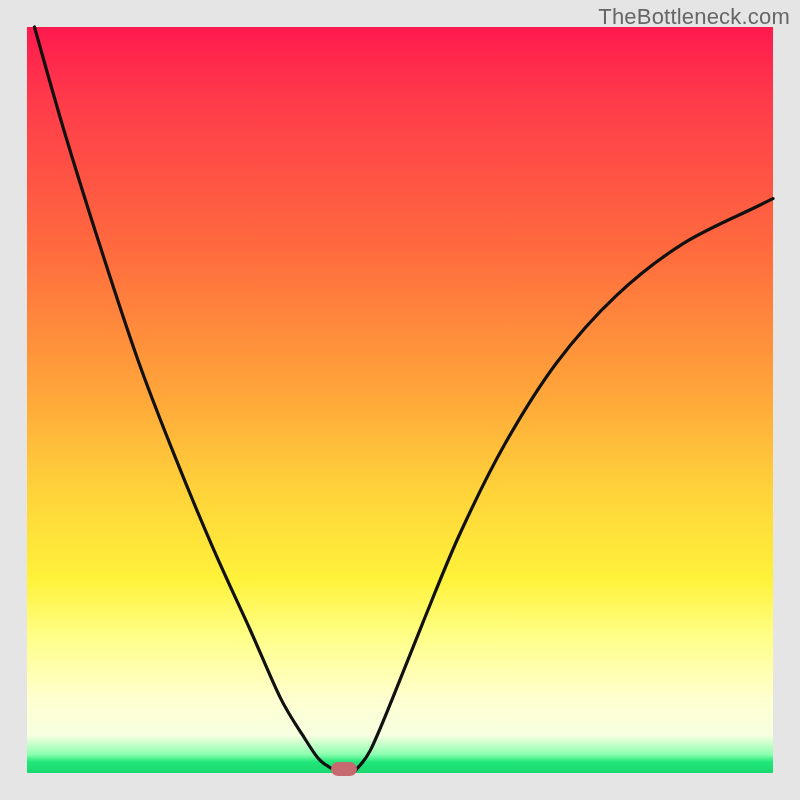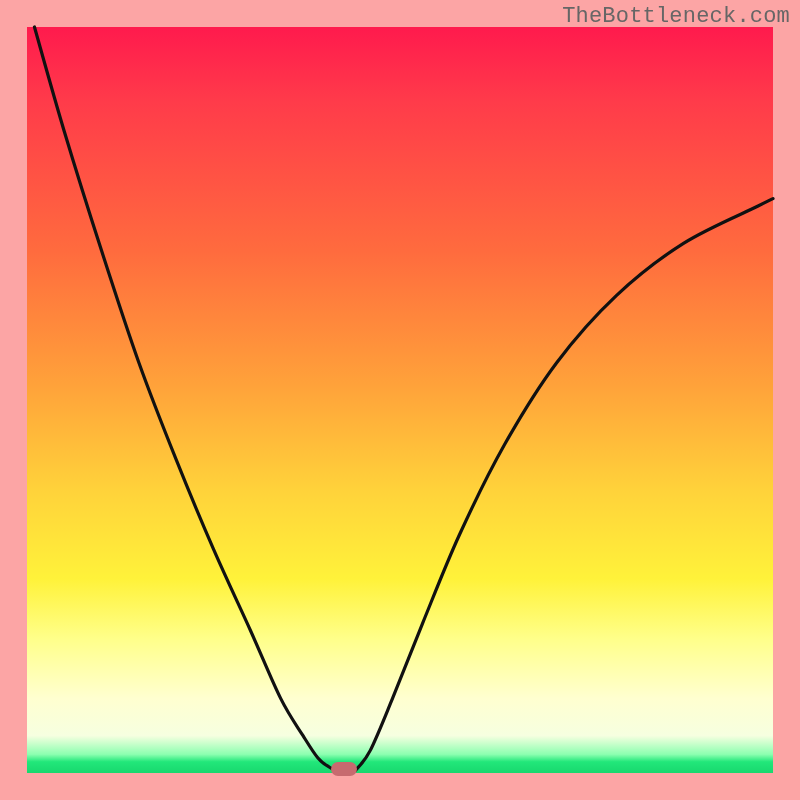--- a/index.html
+++ b/index.html
@@ -10,22 +10,21 @@
     background: #000;
     overflow: hidden;
     font-family: Arial, Helvetica, sans-serif;
   }
   .frame {
     position: absolute;
     left: 0;
     top: 0;
     width: 800px;
     height: 800px;
-    background: #fca5a5;
-    font-family: Liberation Mono, monospace;
+    background: #e5e5e5;
   }
   .plot {
     position: absolute;
     left: 27px;
     top: 27px;
     width: 746px;
     height: 746px;
     
     background: linear-gradient(
       to bottom,

